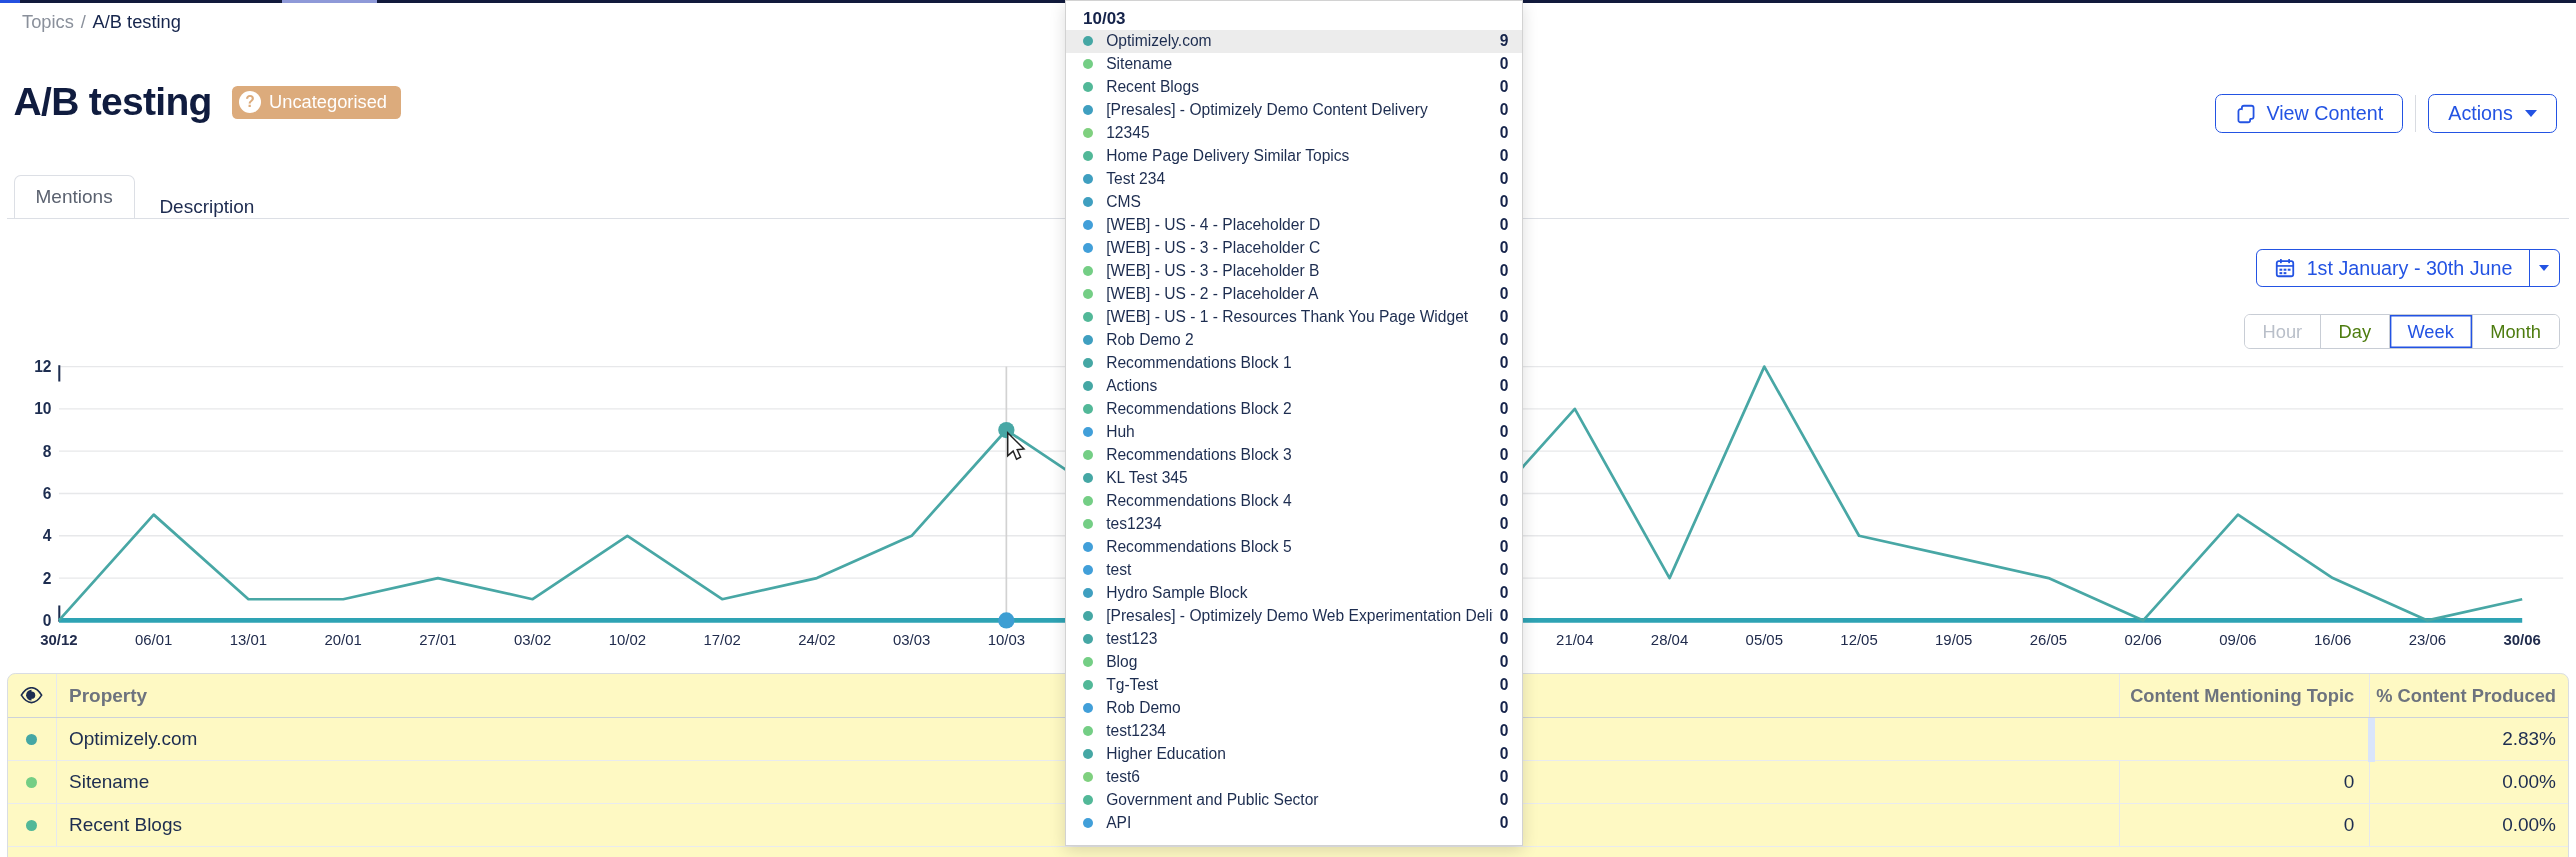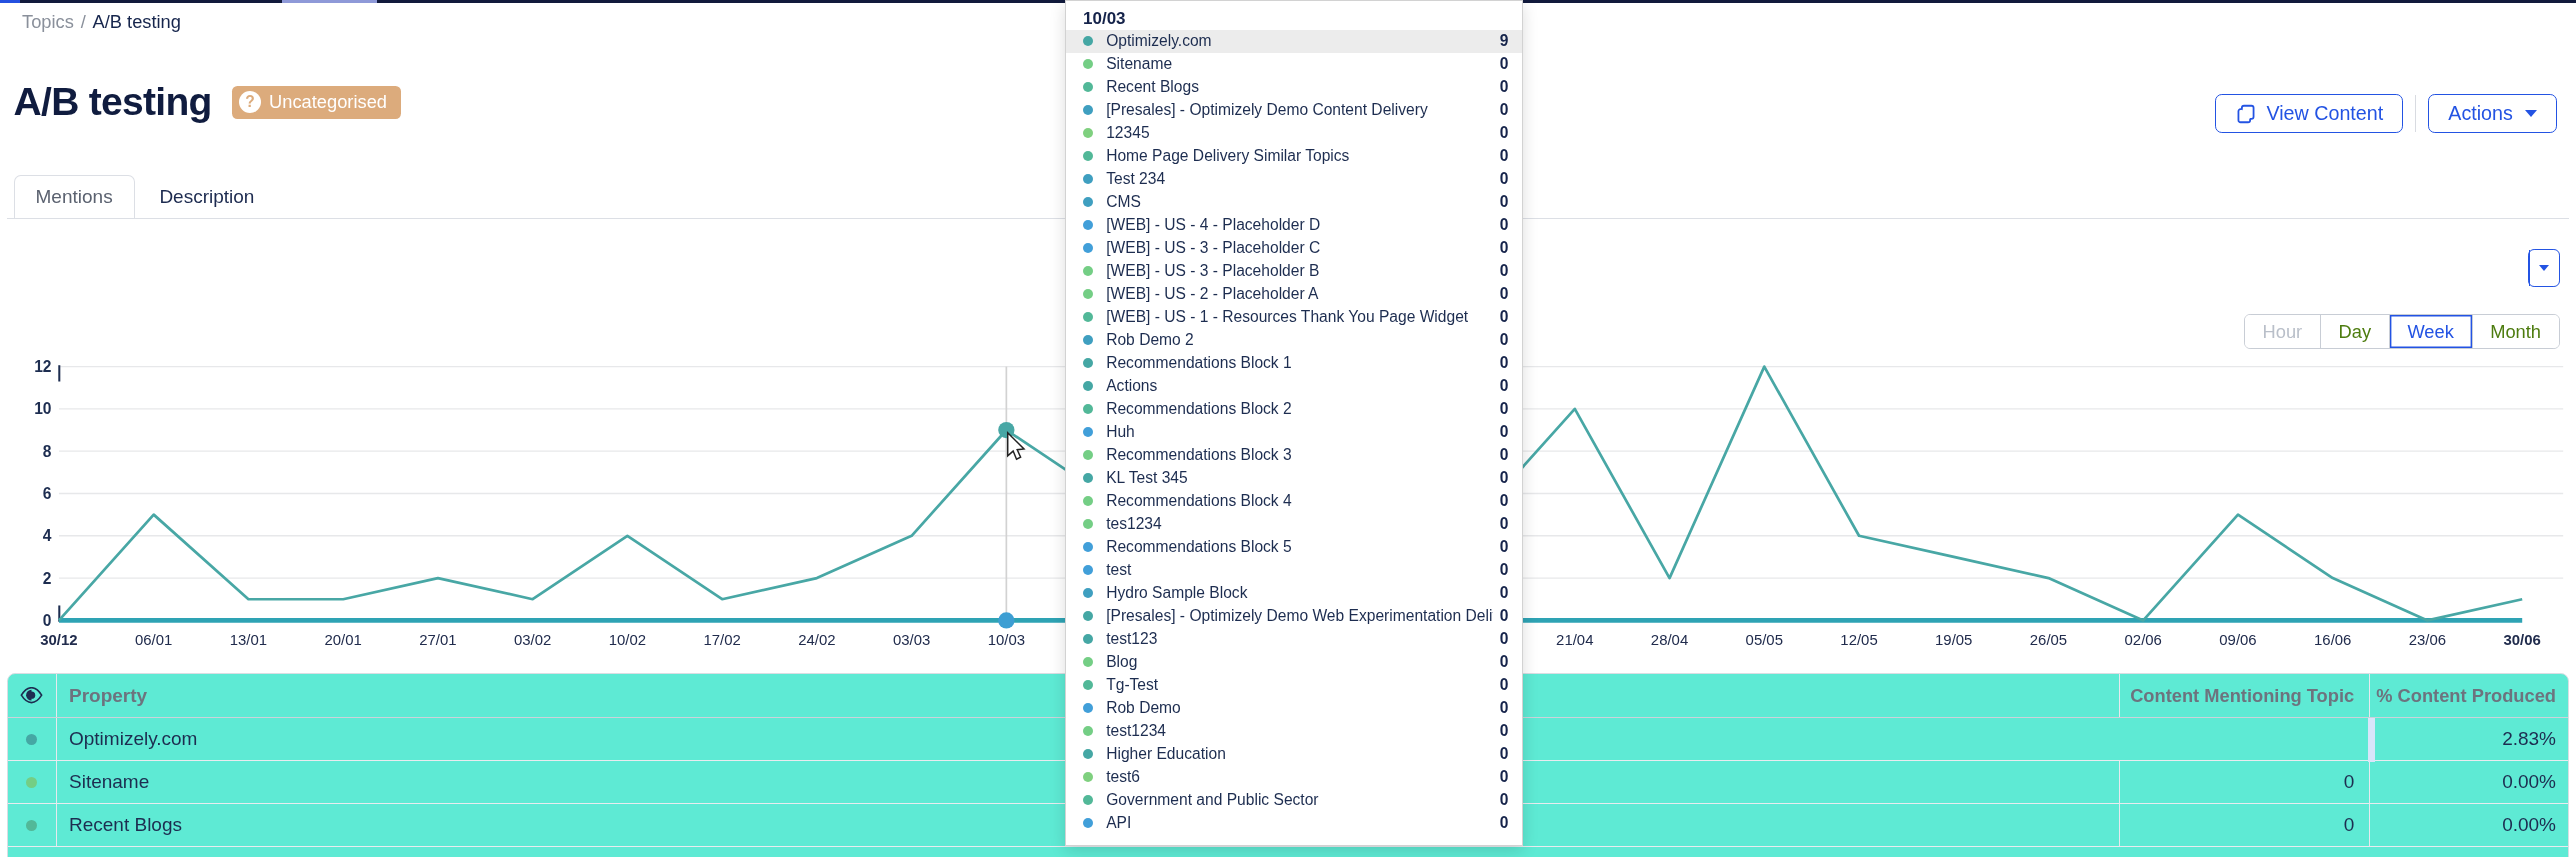--- a/index.html
+++ b/index.html
@@ -45,21 +45,21 @@
   }
 
   
   .tabs-underline { position:absolute; left:6.8px; right:6.8px; top:218px; height:0.7px; background:#dcdfe5; }
   .tab-active {
     position:absolute; left:13.6px; top:175px; width:121px; height:43px; background:#fff;
     border:0.7px solid #dcdfe5; border-bottom:none; border-radius:6.8px 6.8px 0 0; z-index:2;
     display:flex; align-items:center; justify-content:center; font-size:19px; color:#5b6270;
   }
   .tab-plain {
-    position:absolute; left:154px; top:175px; height:43px; display:flex; align-items:center;
+    position:absolute; left:154px; top:175px; height:43px; display:flex; align-items:flex-end;
     font-size:19px; color:#1d2b50; padding:0 5.4px;
   }
 
   
   .date-btn {
     position:absolute; right:16.3px; top:249px; height:38px; display:flex; align-items:stretch;
     border:1.4px solid #2353e3; border-radius:6.1px; background:#fff; color:#2353e3; cursor:pointer;
   }
   .date-main { display:flex; align-items:center; gap:11px; padding:0 16.3px; font-size:19.7px; }
   .date-caret { width:30px; display:flex; align-items:center; justify-content:center; border-left:1.4px solid #2353e3; }
@@ -76,21 +76,21 @@
   .gran-seg:first-child { border-left:none; }
   .gran-seg.disabled { color:#b9bfc9; }
   .gran-seg.selected { color:#2353e3; box-shadow: inset 0 0 0 1.4px #2353e3; }
 
   
   .chart-wrap { position:absolute; left:0; top:353px; width:2576px; height:302px; z-index:1; }
   .chart-wrap svg { display:block; }
 
   
   .table-card {
-    position:absolute; left:6.8px; right:6.8px; top:673px; height:185px; background:#5eead4;
+    position:absolute; left:6.8px; right:6.8px; top:673px; height:185px; background:#fef9c3;
     border:0.7px solid #d9dde3; border-radius:8.2px 8.2px 0 0; overflow:hidden; z-index:2;
   }
   .t-row { display:flex; align-items:center; }
   .t-head { height:44px; border-bottom:1.4px solid #cdd2d9; color:#6d737e; font-weight:bold; }
   .t-body-row { height:43px; border-bottom:0.7px solid #e9ebef; font-size:19px; color:#1d2d50; }
   .c-eye { width:48px; display:flex; align-items:center; justify-content:center; align-self:stretch; }
   .c-prop { flex:1; padding-left:12.2px; display:flex; align-items:center; gap:15px; align-self:stretch; border-left:0.7px solid #e6e9ee; font-size:18.3px; }
   .t-head .c-prop { font-size:19px; }
   .c-num { width:250px; padding-right:15px; text-align:right; align-self:stretch; display:flex; align-items:center; justify-content:flex-end; border-left:0.7px solid #e6e9ee; font-size:18.3px;margin-left:22px; }
   .c-pct { width:199px; padding-right:12.2px; text-align:left; align-self:stretch; display:flex; align-items:center; justify-content:flex-end; border-left:0.7px solid #e6e9ee; font-size:18.3px; }
@@ -150,20 +150,36 @@
 
 <div class="tabs-underline"></div>
 <div class="tab-active">
   <span>Mentions</span>
 </div>
 <div class="tab-plain">
   <span>Description</span>
 </div>
 
 <div class="date-btn">
+  <div class="date-main">
+    <span style="display:flex">
+      <svg width="22" height="22" viewBox="0 0 32 32" fill="none">
+        <rect x="4" y="6" width="24" height="22" rx="3" stroke="#2353e3" stroke-width="2.6"></rect>
+        <line x1="10" y1="3" x2="10" y2="9" stroke="#2353e3" stroke-width="2.6"></line>
+        <line x1="22" y1="3" x2="22" y2="9" stroke="#2353e3" stroke-width="2.6"></line>
+        <line x1="4" y1="13" x2="28" y2="13" stroke="#2353e3" stroke-width="2.4"></line>
+        <rect x="8" y="17" width="4" height="3" fill="#2353e3"></rect>
+          <rect x="14" y="17" width="4" height="3" fill="#2353e3"></rect>
+          <rect x="20" y="17" width="4" height="3" fill="#2353e3"></rect>
+        <rect x="8" y="22" width="4" height="3" fill="#2353e3"></rect>
+          <rect x="14" y="22" width="4" height="3" fill="#2353e3"></rect>
+      </svg>
+    </span>
+    <span>1st January - 30th June</span>
+  </div>
   <div class="date-caret">
     <span class="caret-down"></span>
   </div>
 </div>
 
 <div class="gran-group">
   <div class="gran-seg disabled">Hour</div>
   <div class="gran-seg">Day</div>
   <div class="gran-seg selected">Week</div>
   <div class="gran-seg">Month</div>

